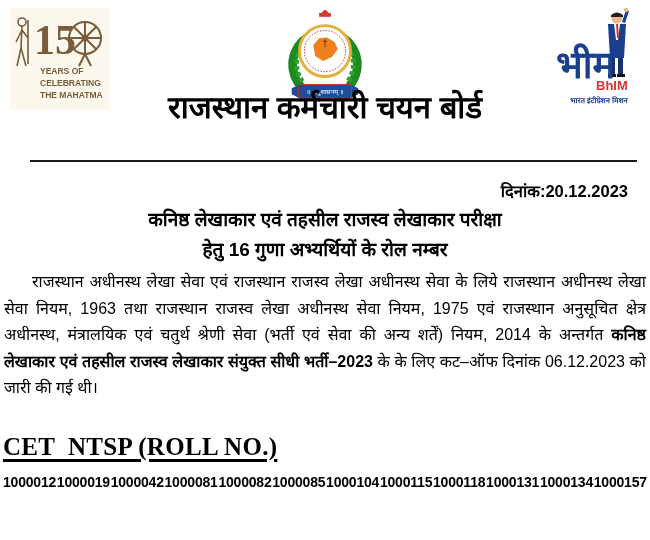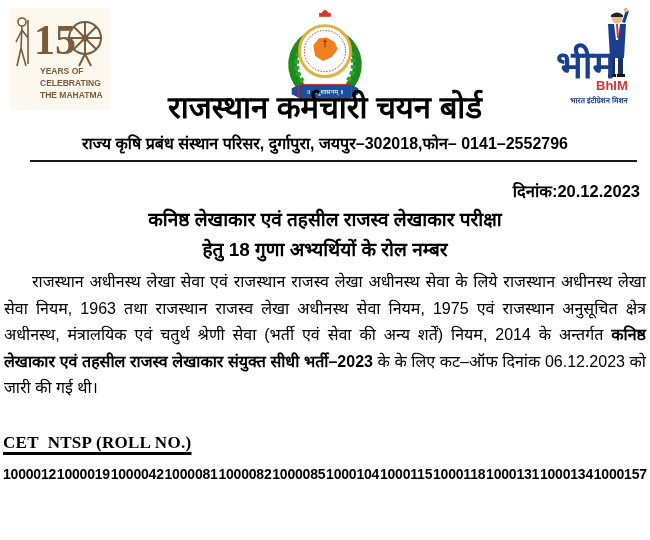--- a/index.html
+++ b/index.html
@@ -27,40 +27,40 @@
     position: absolute; top: 132px; left: 0; right: 0;
     text-align: center; font-size: 16px; font-weight: bold;
   }
   .header-rule {
     position: absolute; bottom: 0; left: 30px; right: 13px;
     border-top: 2.5px solid #1a1a1a;
   }
 
   
   .date-line {
-    margin-top: 17px; padding-right: 10px;
+    margin-top: 17px; padding-right: 22px;
     text-align: right; font-size: 16.5px; font-weight: bold;
   }
   .notice-title {
     text-align: center; font-weight: bold; font-size: 19px;
     text-underline-offset: 3px;
     margin-top: 5px; line-height: 25px;
   }
   .body-text {
     margin: 7px 4px 0 4px;
     font-size: 16px; line-height: 26.6px;
     text-align: justify;
   }
   .body-text p { margin: 0; text-indent: 28px; }
   .body-text .bold { font-weight: bold; }
 
   .roll-heading {
     margin: 31px 0 0 3px;
     font-family: "Liberation Serif", serif;
-    font-weight: bold; font-size: 17px;
+    font-weight: bold; font-size: 25px;
     text-decoration: underline; text-decoration-thickness: 2.5px;
     text-underline-offset: 4px;
     white-space: pre; letter-spacing: 0.3px;
   }
   .roll-rows { margin: 10px 3px 0 3px; }
   .roll-row {
     display: flex; justify-content: space-between;
     font-weight: bold; font-size: 14px; line-height: 23px;
     letter-spacing: -0.2px;
   }
@@ -128,28 +128,27 @@
       <rect x="64" y="52" width="5" height="16" fill="#17306e"></rect>
       <rect x="54" y="68" width="8" height="3" fill="#111111"></rect>
       <rect x="63" y="68" width="8" height="3" fill="#111111"></rect>
     </g>
     <text x="2" y="72" font-size="38" font-weight="bold" fill="#1b3f8f">भीम</text>
     <text x="42" y="84" font-size="13" font-weight="bold" fill="#d93333">BhIM</text>
     <text x="45" y="97" font-size="7.5" font-weight="bold" fill="#1b3f8f" text-anchor="middle">भारत इंटीग्रेशन मिशन</text>
   </svg>
 
   <div class="org-name">राजस्थान कर्मचारी चयन बोर्ड</div>
-  <div class="org-address">राज्य कृषि प्रबंध संस्थान परिसर, दुर्गापुरा, जयपुर–302018,फोन– 0141–2552796</div>
   <div class="header-rule"></div>
 </div>
 
 <div class="date-line">दिनांक:20.12.2023</div>
 
 <div class="notice-title">कनिष्ठ लेखाकार एवं तहसील राजस्व लेखाकार परीक्षा</div>
-<div class="notice-title">हेतु 18 गुणा अभ्यर्थियों के रोल नम्बर</div>
+<div class="notice-title">हेतु 16 गुणा अभ्यर्थियों के रोल नम्बर</div>
 
 <div class="body-text">
   <p><span>राजस्थान अधीनस्थ लेखा सेवा एवं राजस्थान राजस्व लेखा अधीनस्थ सेवा के लिये राजस्थान अधीनस्थ लेखा सेवा नियम, 1963 तथा राजस्थान राजस्व लेखा अधीनस्थ सेवा नियम, 1975 एवं राजस्थान अनुसूचित क्षेत्र अधीनस्थ, मंत्रालयिक एवं चतुर्थ श्रेणी सेवा (भर्ती एवं सेवा की अन्य शर्तें) नियम, 2014 के अन्तर्गत </span><span class="bold">कनिष्ठ लेखाकार एवं तहसील राजस्व लेखाकार संयुक्त सीधी भर्ती–2023</span><span> के के लिए कट–ऑफ दिनांक 06.12.2023 को जारी की गई थी।</span></p>
 </div>
 
 <div class="roll-heading">CET  NTSP (ROLL NO.)</div>
 
 <div class="roll-rows">
     <div class="roll-row">
       <span>1000012</span>

